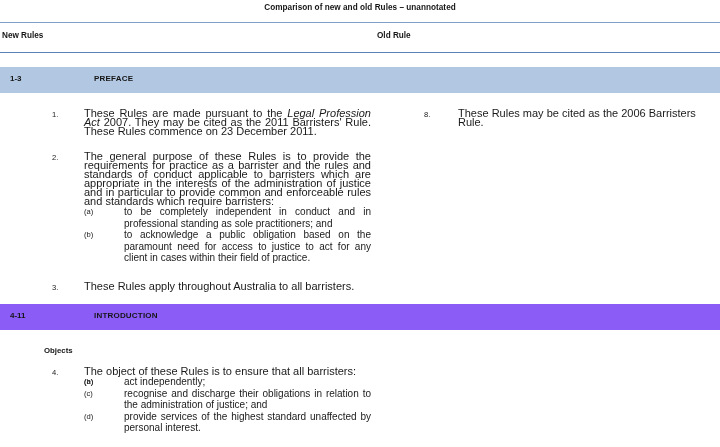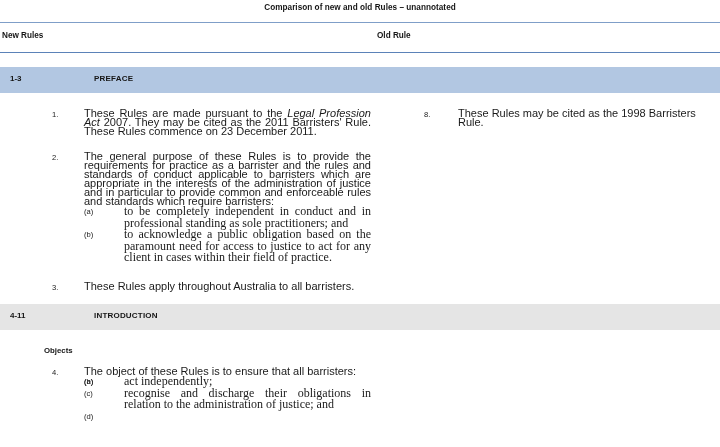--- a/index.html
+++ b/index.html
@@ -144,25 +144,24 @@
   }
   .subitem > .slabel {
     position: absolute;
     left: 0;
     top: 0;
     font-size: 7.6px;
     line-height: 11.6px;
     color: #1a1a1a;
   }
   .subitem > .stxt {
-    font-size: 12px;
+    font-size: 10px;
     line-height: 11.6px;
     text-align: justify;
     color: #1a1a1a;
-    font-family: Liberation Serif, serif;
   }
   .subitem > .stxt.nojust { text-align: left; }
 
   
   .subheading {
     font-size: 7.8px;
     font-weight: bold;
     color: #151515;
     padding-left: 44px;
   }
@@ -228,27 +227,27 @@
       <div class="item">
         <div class="num">3.</div>
         <div class="txt nojust">These Rules apply throughout Australia to all barristers.</div>
       </div>
 
     </div>
 
     <div class="col-right">
       <div class="item">
         <div class="num">8.</div>
-        <div class="txt">These Rules may be cited as the 1998 Barristers Rule.</div>
+        <div class="txt">These Rules may be cited as the 2006 Barristers Rule.</div>
       </div>
     </div>
 
   </div>
 
-  <div class="section-band" style="background: #e5e5e5;">
+  <div class="section-band" style="background: #8b5cf6;">
     <div class="band-num">4-11</div>
     <div class="band-title">INTRODUCTION</div>
   </div>
 
   <div class="spacer-16"></div>
 
   <div class="body-row" style="height:120px;">
 
     <div class="col-left">
 
@@ -266,20 +265,21 @@
           <div class="subitem">
             <div class="slabel">(b)</div>
             <div class="stxt nojust">act independently;</div>
           </div>
           <div class="subitem">
             <div class="slabel">(c)</div>
             <div class="stxt">recognise and discharge their obligations in relation to the administration of justice; and</div>
           </div>
           <div class="subitem">
             <div class="slabel">(d)</div>
+            <div class="stxt">provide services of the highest standard unaffected by personal interest.</div>
           </div>
         </div>
       </div>
 
     </div>
 
     <div class="col-right"></div>
 
   </div>
 

